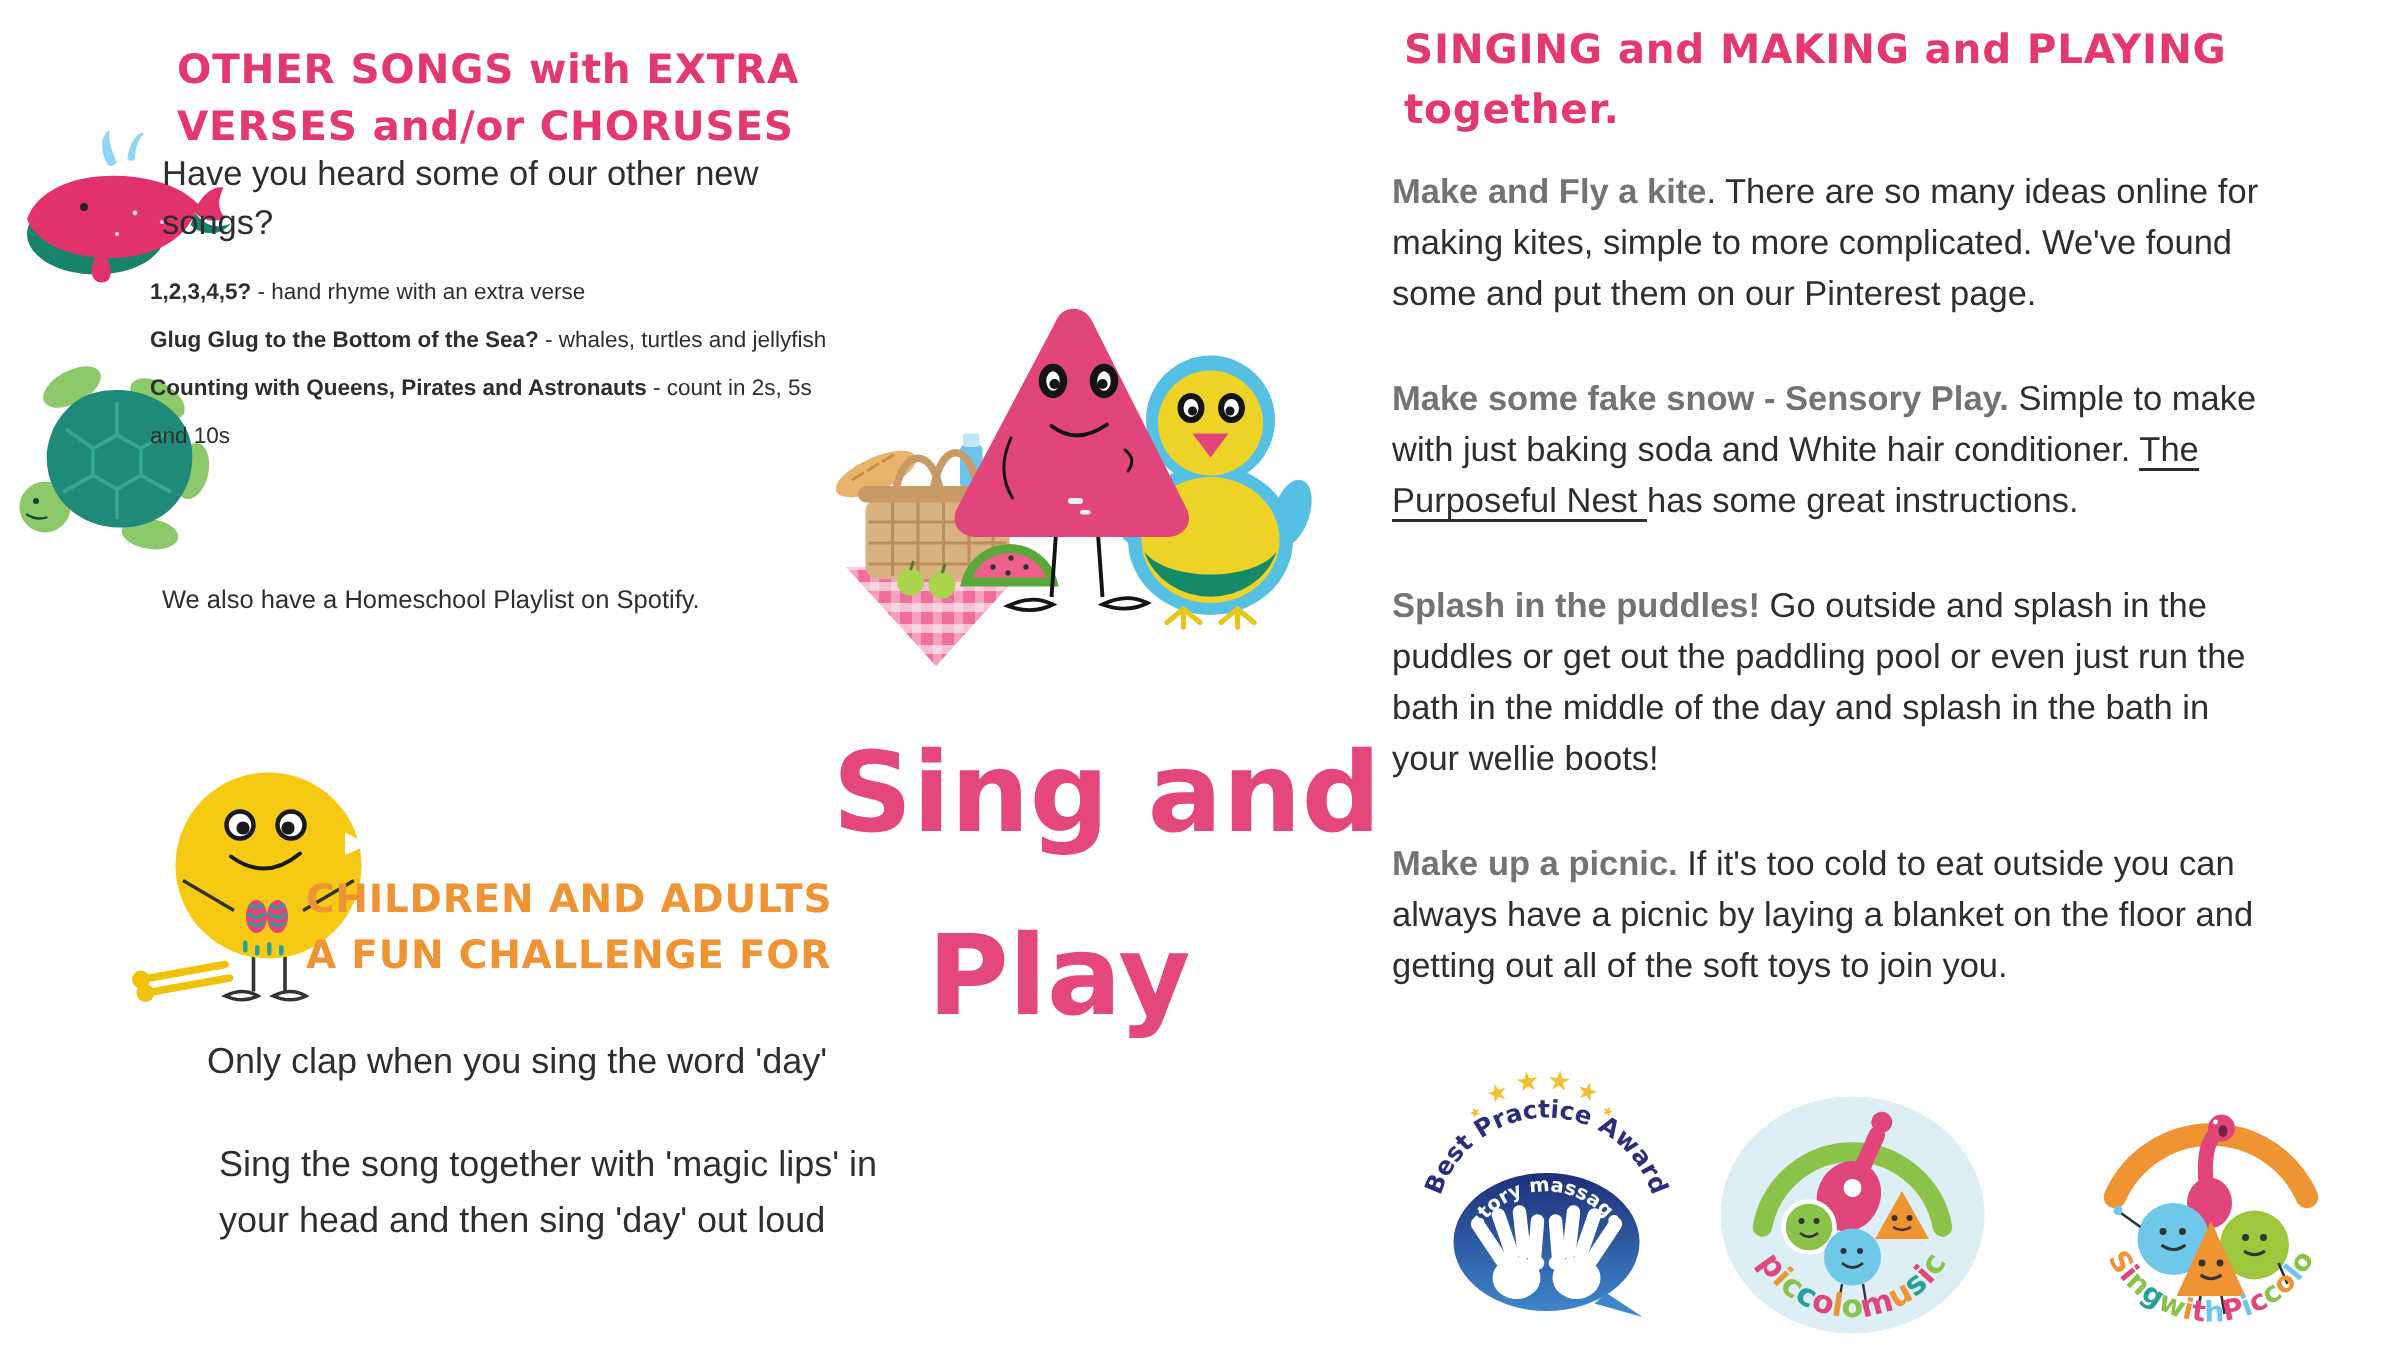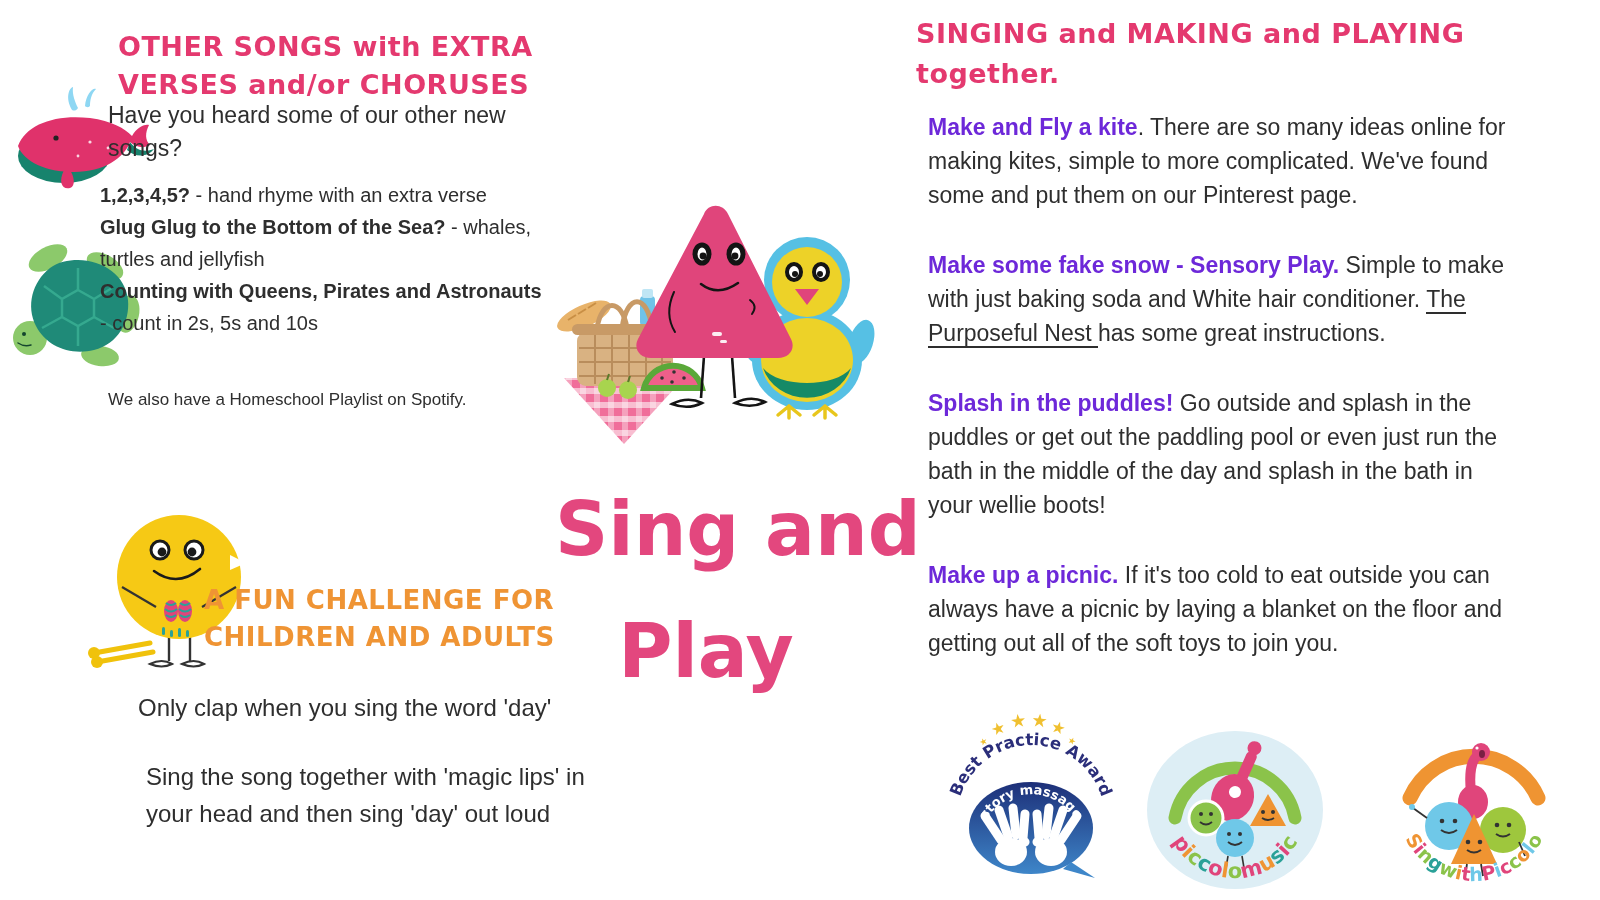--- a/index.html
+++ b/index.html
@@ -10,38 +10,38 @@
   .abs{position:absolute;}
   .center-text{text-align:left;}
   .bubble{
     font-family:"DejaVu Sans", sans-serif;font-weight:800;letter-spacing:0.5px;
   }
   .pink{color:#e4396f;}
   .orange{color:#ef9434;}
   
   .songs-heading{left:118px;top:28px;width:425px;font-size:27px;line-height:38px;}
   .left-intro{left:108px;top:99px;width:445px;font-size:23px;line-height:33px;}
-  .songs-block{left:100px;top:179px;width:452px;font-size:20px;line-height:32px;}
+  .songs-block{left:100px;top:179px;width:452px;font-size:15px;line-height:32px;}
   .songs-block b{font-weight:700;}
   .playlist-note{left:108px;top:383px;width:445px;font-size:17px;line-height:34px;}
   .challenge-heading{left:204px;top:582px;width:352px;font-size:26px;line-height:37px;}
   .challenge-rule1{left:138px;top:690px;width:500px;font-size:24px;line-height:36px;}
   .challenge-rule2{left:146px;top:758px;width:488px;font-size:24px;line-height:37px;}
   
   .big-title{
     font-family:"DejaVu Sans", sans-serif;font-weight:800;color:#e3477e;
     font-size:74px;white-space:nowrap;text-align:center;width:360px;
   }
   .title1{left:555px;top:486px;}
   .title2{left:526px;top:608px;text-align:center;}
   
-  .right-heading{left:916px;top:14px;width:578px;font-size:27px;line-height:40px;}
+  .right-heading{left:936px;top:14px;width:578px;font-size:27px;line-height:40px;}
   .right-paras{left:928px;top:110px;width:580px;font-size:23px;line-height:34px;}
   .right-paras p{margin:0 0 36px 0;}
-  .right-paras b{font-weight:700;color:#6d28d9;}
+  .right-paras b{font-weight:700;color:#737373;}
   .nest-link{text-decoration:none;color:#2e2e2e;border-bottom:2px solid #2e2e2e;cursor:pointer;}
   svg{display:block;}
 </style>
 </head>
 <body>
 
 <div class="abs songs-heading bubble pink center-text">
   <div>OTHER SONGS with EXTRA</div>
   <div>VERSES and/or CHORUSES</div>
 </div>
@@ -113,22 +113,22 @@
   <path d="M96,100 q5,4 10,0 M95,106 q6,5 12,0 M96,112 q5,4 10,0" stroke="#2aa198" stroke-width="2" fill="none"></path>
   <g fill="#2aa198">
     <rect x="78" y="124" width="3" height="8" rx="1.5"></rect>
     <rect x="86" y="127" width="3" height="7" rx="1.5"></rect>
     <rect x="94" y="125" width="3" height="9" rx="1.5"></rect>
     <rect x="102" y="127" width="3" height="7" rx="1.5"></rect>
   </g>
 </svg>
 
 <div class="abs challenge-heading bubble orange center-text">
+  <div>CHILDREN AND ADULTS</div>
   <div>A FUN CHALLENGE FOR</div>
-  <div>CHILDREN AND ADULTS</div>
 </div>
 
 <div class="abs challenge-rule1 center-text">Only clap when you sing the word 'day'</div>
 <div class="abs challenge-rule2 center-text">Sing the song together with 'magic lips' in your head and then sing 'day' out loud</div>
 
 <svg class="abs" style="left:552px;top:192px;" width="325" height="262" viewBox="0 0 325 262" aria-hidden="true">
 
   <defs>
     <pattern id="gingham" width="14" height="14" patternUnits="userSpaceOnUse">
       <rect width="14" height="14" fill="#f06e9a"></rect>

